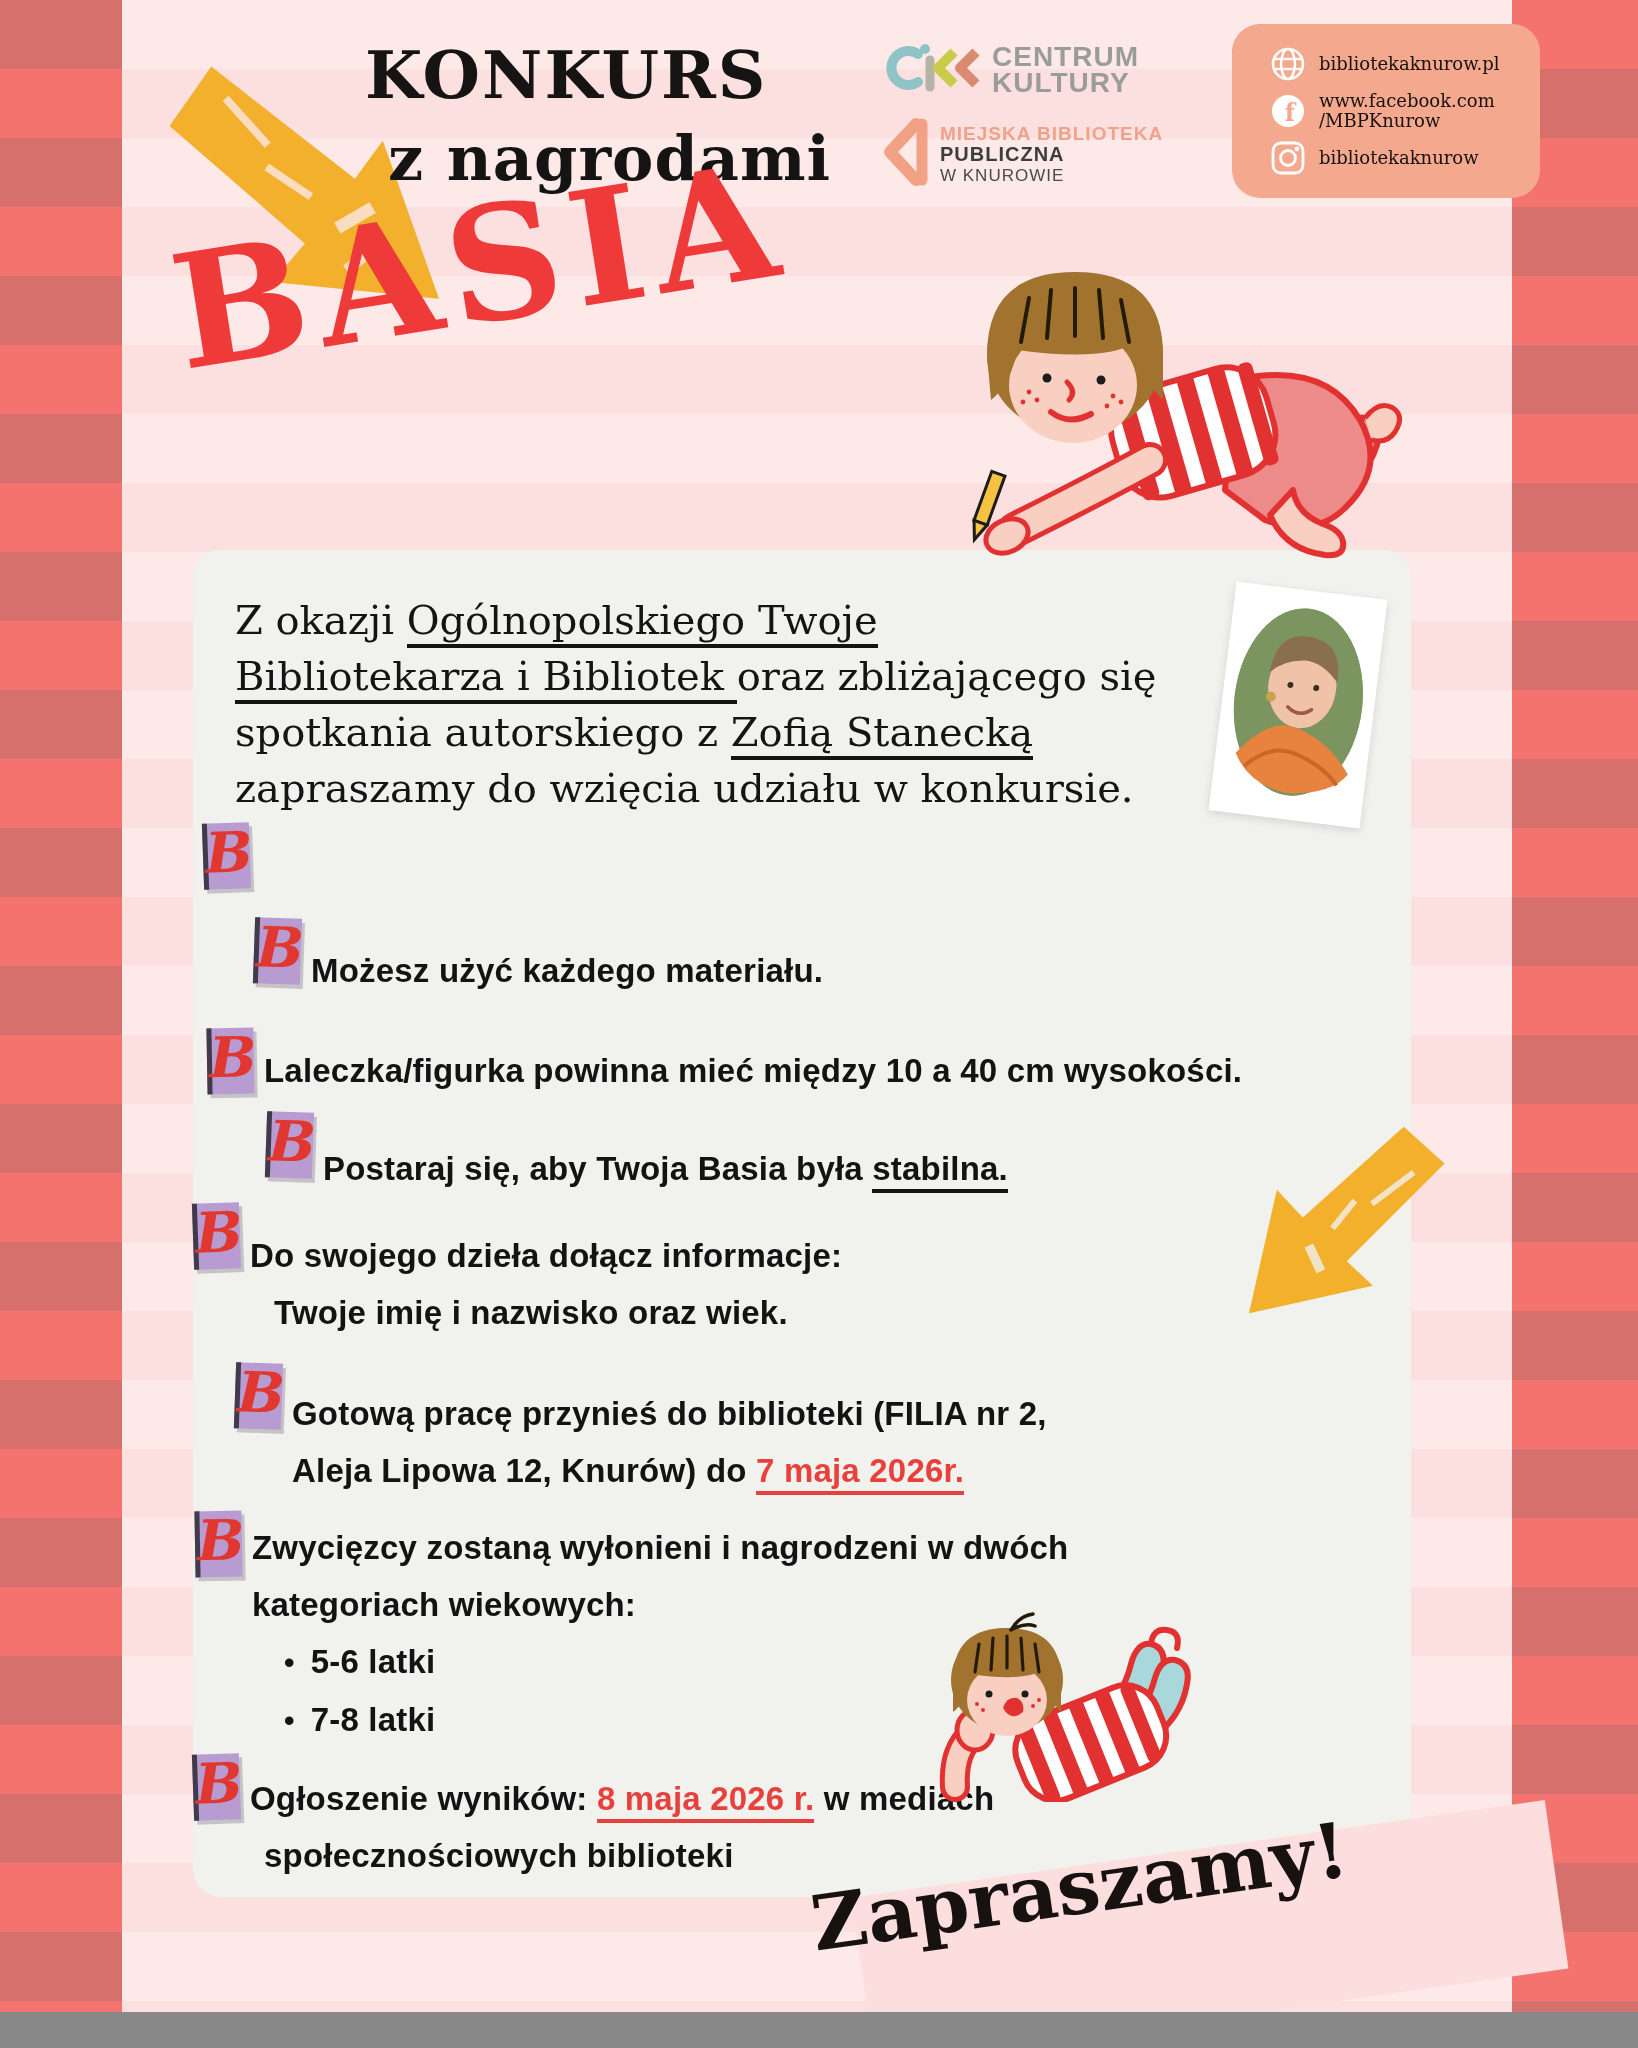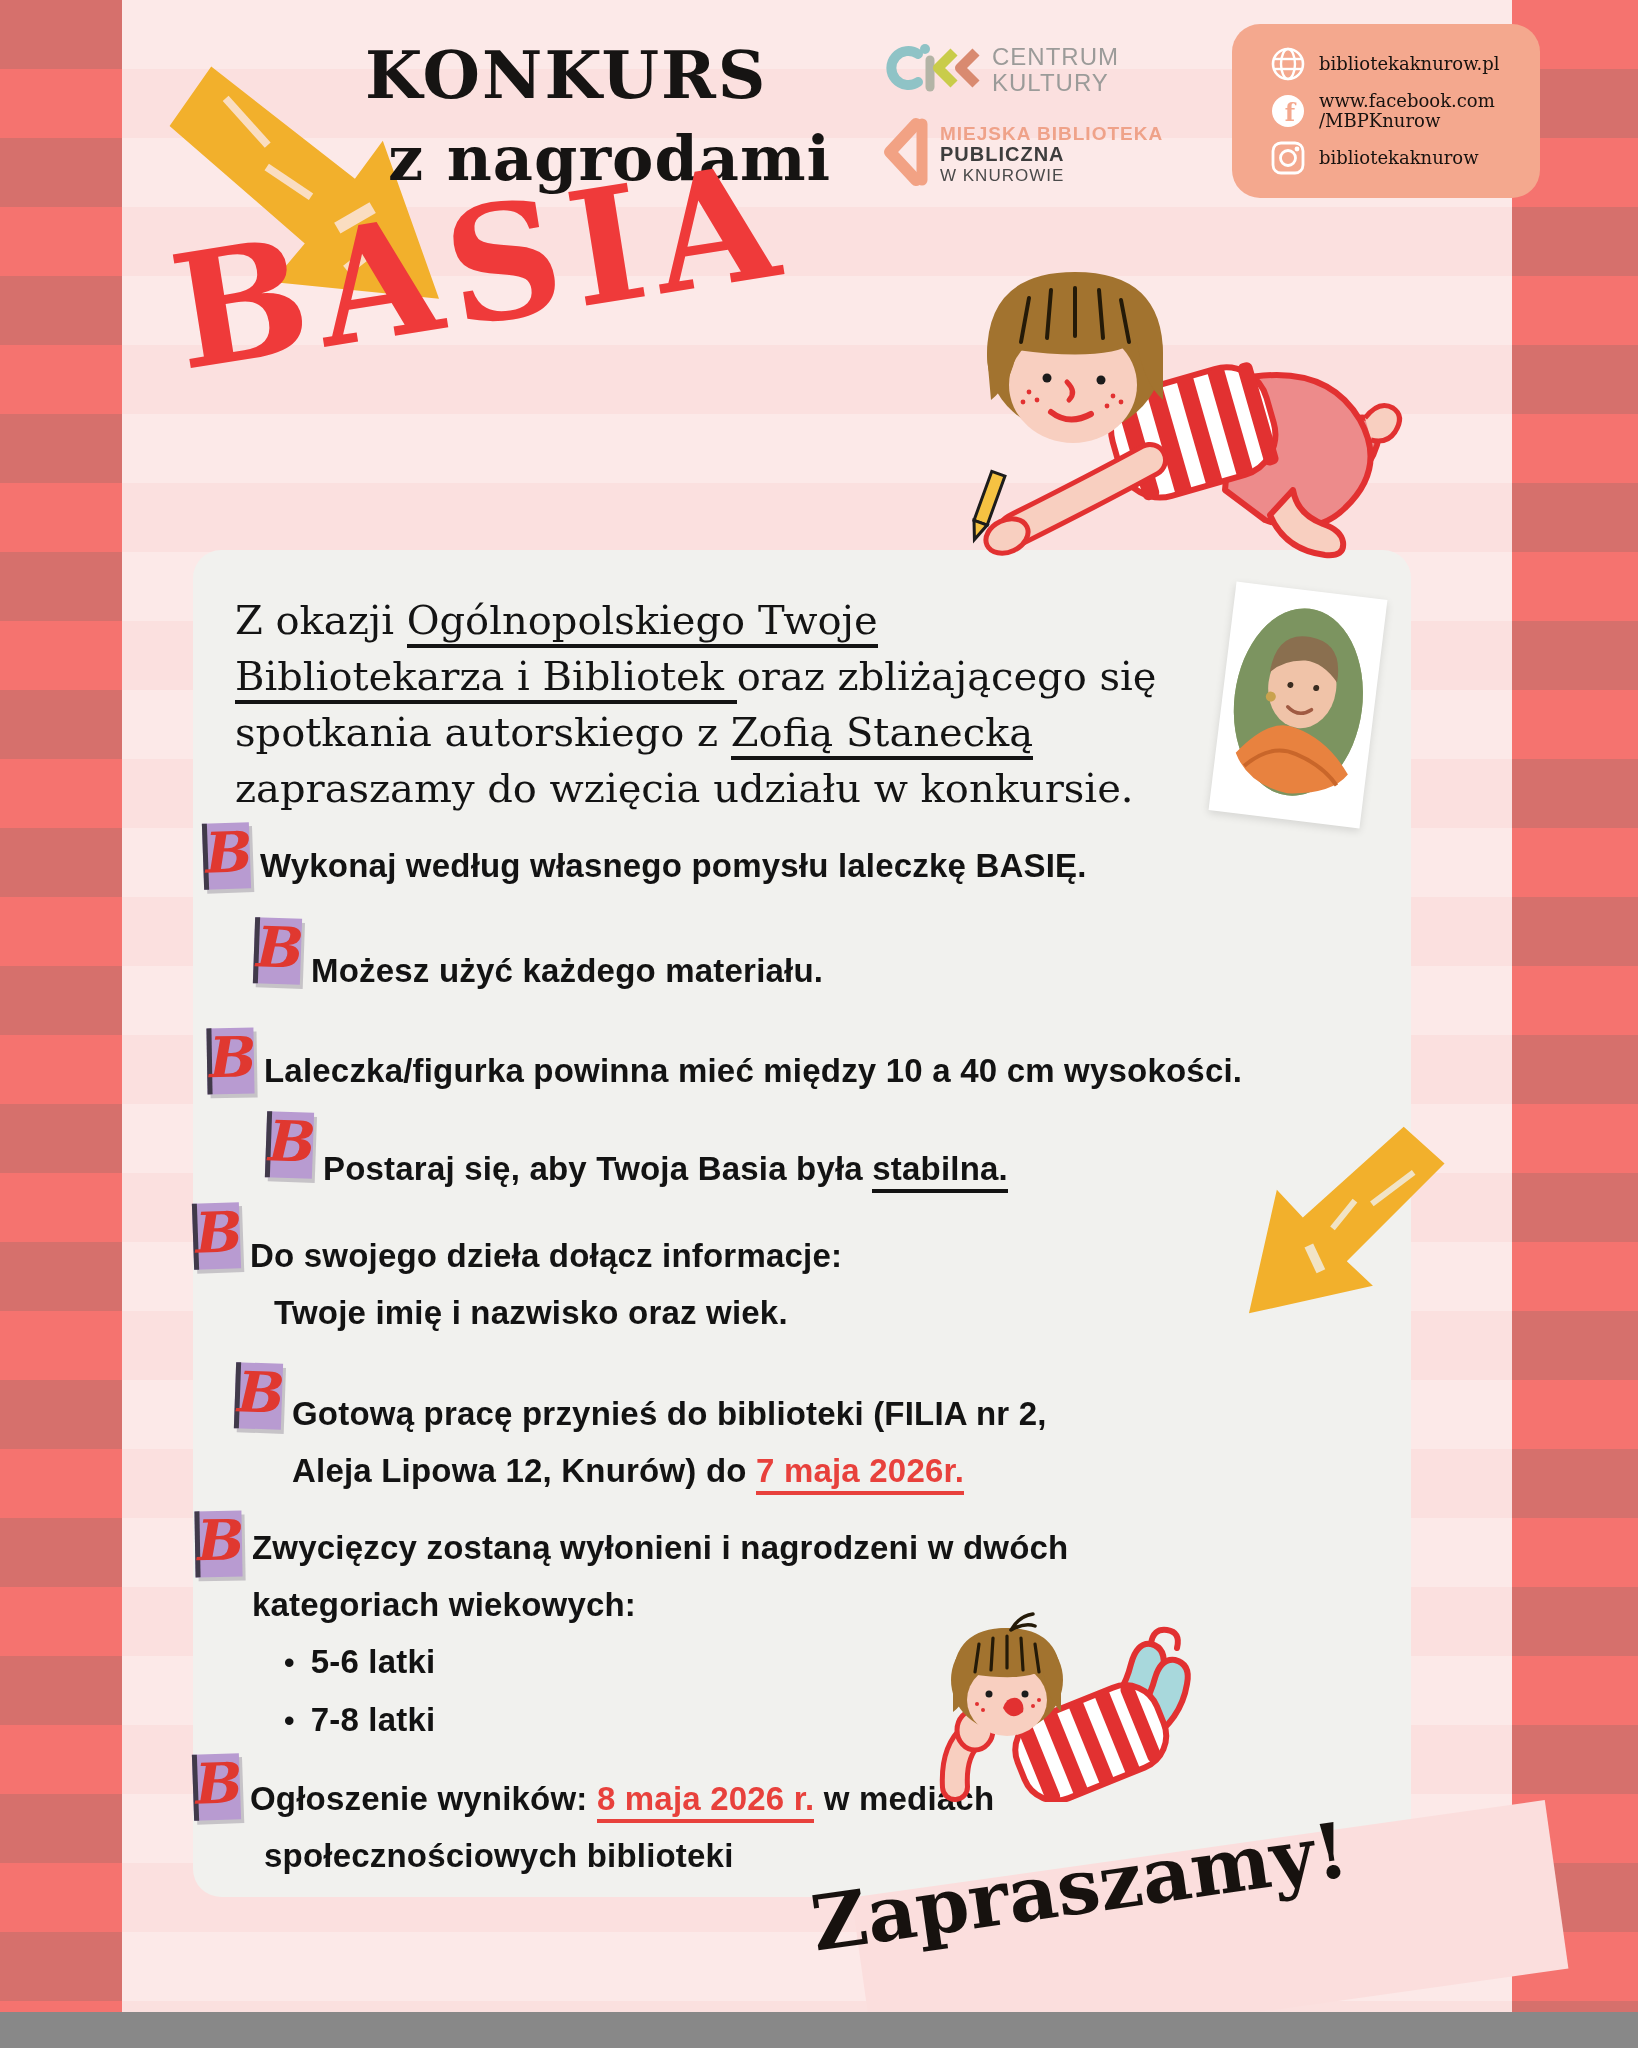--- a/index.html
+++ b/index.html
@@ -21,21 +21,21 @@
 
   
   .arrow{position:absolute;z-index:4;}
   #arrow1{left:148px;top:42px;width:330px;height:310px;}
   #arrow1 svg{transform:rotate(40deg);transform-origin:center;}
   #arrow2{left:1212px;top:1108px;width:250px;height:240px;z-index:5;}
   #arrow2 svg{transform:rotate(137deg);transform-origin:center;}
 
   
   #cik-logo{position:absolute;left:878px;top:40px;display:flex;align-items:center;gap:10px;z-index:4;}
-  #cik-text{color:#9b9b99;font-weight:normal;font-size:24px;line-height:26px;letter-spacing:1px;}
+  #cik-text{color:#9b9b99;font-weight:bold;font-size:28px;line-height:26px;letter-spacing:1px;}
   #mbp-logo{position:absolute;left:878px;top:116px;display:flex;align-items:center;gap:10px;z-index:4;}
   #mbp-text div{line-height:21px;}
   .mbp1{color:#efa289;font-weight:bold;font-size:19px;letter-spacing:1px;}
   .mbp2{color:#3d3d3d;font-weight:bold;font-size:20px;letter-spacing:1px;}
   .mbp3{color:#4a4a4a;font-size:17px;letter-spacing:1px;}
 
   #social-card{position:absolute;left:1232px;top:24px;width:274px;height:162px;background:#f4a88e;border-radius:28px;z-index:4;
                display:flex;flex-direction:column;justify-content:center;gap:8px;padding:6px 17px;}
   .soc-row{display:flex;align-items:center;gap:12px;padding-left:20px;}
   .soc-ic{width:38px;height:38px;flex:0 0 38px;display:flex;align-items:center;justify-content:center;}
@@ -249,21 +249,20 @@
       <circle cx="92" cy="96" r="3" fill="#3a2c20"></circle>
       <path d="M66 118 q12 10 24 0" fill="none" stroke="#a05a42" stroke-width="3.5" stroke-linecap="round"></path>
       <circle cx="48" cy="110" r="5" fill="#c9a24e"></circle>
     </svg>
   </div>
 
   <div class="rule" style="left:203px;top:823px;">
     <div class="plq" style="transform:rotate(-2deg);">
         <span>B</span>
       </div>
-    <div class="rtxt"><span>Wykonaj według własnego pomysłu laleczkę BASIĘ.</span></div>
   </div>
 
   <div class="rule" style="left:254px;top:918px;">
     <div class="plq" style="transform:rotate(2deg);">
         <span>B</span>
       </div>
     <div class="rtxt" style="margin-top:24px;"><span>Możesz użyć każdego materiału.</span></div>
   </div>
 
   <div class="rule" style="left:207px;top:1028px;">

